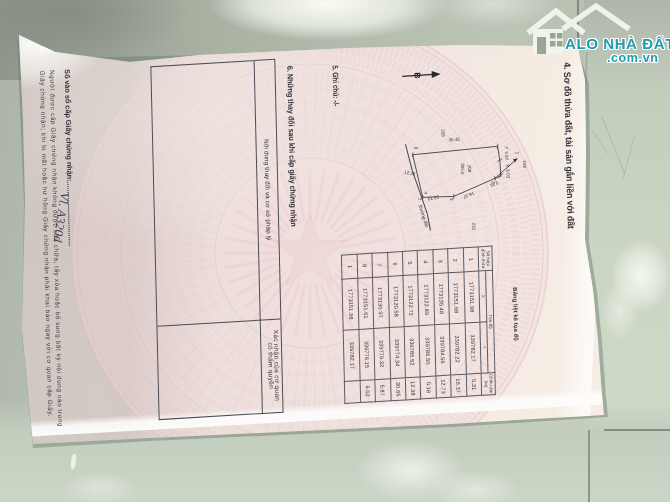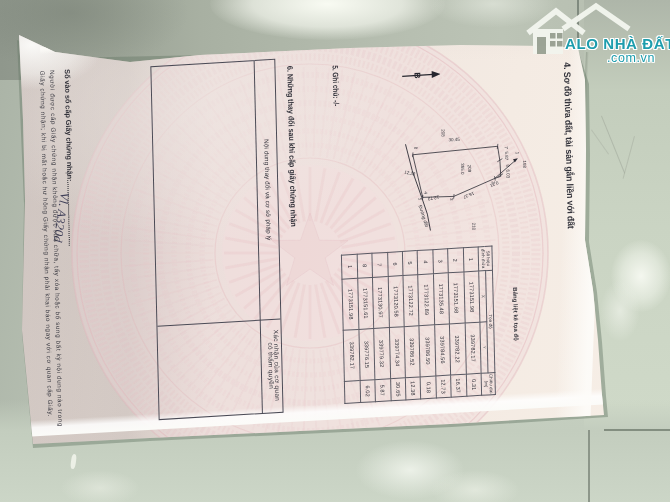--- a/index.html
+++ b/index.html
@@ -66,21 +66,21 @@
   .big .hdiv{position:absolute;left:0;top:19.5px;width:351px;height:0.9px;background:#4a4a55;}
   .big .h1{position:absolute;left:0;top:6px;width:258px;text-align:center;font-size:6.3px;letter-spacing:0.1px;color:#2f2f38;}
   .big .h2{position:absolute;left:258px;top:1.5px;width:93px;text-align:center;font-size:6.5px;letter-spacing:0.3px;line-height:6.8px;color:#2f2f38;}
   .p1{left:9px;top:508.5px;font-size:7.4px;font-weight:bold;white-space:nowrap;letter-spacing:-0.1px;}
   .hand{left:133px;top:512px;font-family:"Liberation Serif",serif;font-style:italic;font-size:12.5px;color:#3f3f58;transform:rotate(10deg);transform-origin:0 0;}
   .p2{left:9px;top:525px;font-size:6.3px;white-space:nowrap;letter-spacing:0.6px;color:#3a3a42;}
   .p3{left:9px;top:535px;font-size:6.3px;white-space:nowrap;letter-spacing:0.6px;color:#3a3a42;}
   
   .logo-t1{left:565px;top:35px;font-size:15px;font-weight:bold;letter-spacing:0.6px;color:#1d9dad;white-space:nowrap;
     text-shadow:-1px 0 0 #fff,1px 0 0 #fff,0 -1px 0 #fff,0 1px 0 #fff,-1px -1px 0 #fff,1px 1px 0 #fff,1px -1px 0 #fff,-1px 1px 0 #fff;}
-  .logo-t2{left:607px;top:51px;font-size:12.5px;font-weight:normal;letter-spacing:0.6px;color:#1d9dad;white-space:nowrap;
+  .logo-t2{left:607px;top:51px;font-size:12.5px;font-weight:bold;letter-spacing:0.6px;color:#1d9dad;white-space:nowrap;
     text-shadow:-1px 0 0 #fff,1px 0 0 #fff,0 -1px 0 #fff,0 1px 0 #fff,-1px -1px 0 #fff,1px 1px 0 #fff,1px -1px 0 #fff,-1px 1px 0 #fff;}
 </style></head>
 <body>
   <div class="abs floor-top"></div>
   <div class="abs darktl"></div>
   <div class="abs flash"></div>
   <div class="abs flash2"></div>
   <div class="abs floor-right"></div>
   <div class="abs floor-bottom"></div>
 

